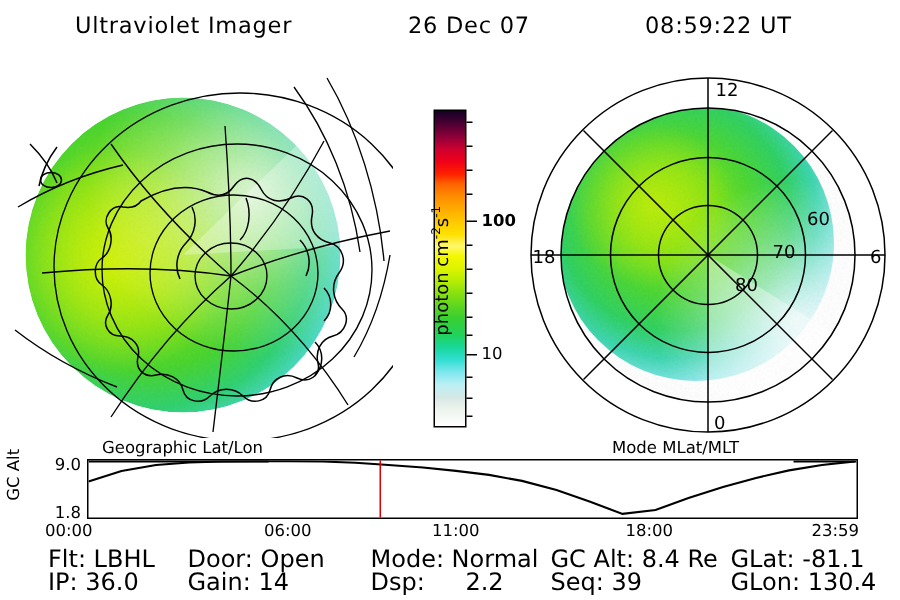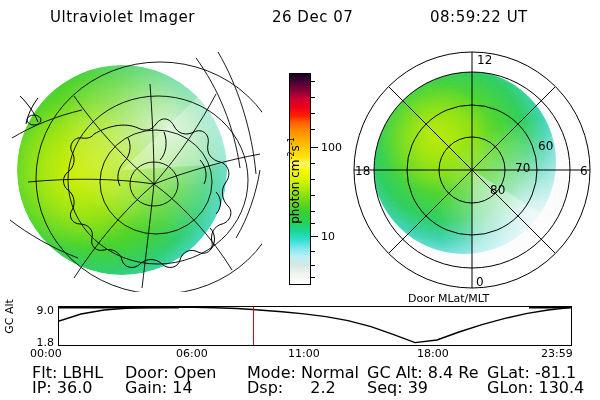--- a/index.html
+++ b/index.html
@@ -194,41 +194,42 @@
         <path d="M212,150 C218,156 218,166 212,172"></path>
         <path d="M206,186 C212,192 212,202 206,208"></path>
       </g>
 
       <g fill="none" stroke="#000" stroke-width="1">
         <path d="M16,54 C24,62 30,70 34,80"></path>
         <path d="M34,56 C28,64 24,72 22,82"></path>
         <ellipse cx="30" cy="78" rx="7" ry="5"></ellipse>
       </g>
     </svg>
+    <div class="panel-title pt-geo" style="left:64px;top:250px;">Geographic Lat/Lon</div>
   </div>
 
   <div class="abs cbar-wrap">
     <div class="cbar-box"></div>
     <div class="cbar-ticks">
       <i class="cbar-tick-s" style="top:8px;"></i>
       <i class="cbar-tick-s" style="top:24px;"></i>
       <i class="cbar-tick-s" style="top:40px;"></i>
       <i class="cbar-tick-s" style="top:56px;"></i>
       <i class="cbar-tick-l" style="top:74px;"></i>
       <i class="cbar-tick-s" style="top:90px;"></i>
       <i class="cbar-tick-s" style="top:106px;"></i>
       <i class="cbar-tick-s" style="top:122px;"></i>
       <i class="cbar-tick-s" style="top:138px;"></i>
       <i class="cbar-tick-s" style="top:150px;"></i>
       <i class="cbar-tick-l" style="top:163px;"></i>
       <i class="cbar-tick-s" style="top:178px;"></i>
       <i class="cbar-tick-s" style="top:192px;"></i>
       <i class="cbar-tick-s" style="top:204px;"></i>
     </div>
-    <div class="cbar-lab" style="top:102px;">100</div>
+    <div class="cbar-lab" style="top:102px;font-weight:bold;">100</div>
     <div class="cbar-lab" style="top:191px;">10</div>
     <div class="cbar-axis-title"><span>photon cm</span><span class="sup">-2</span><span>s</span><span class="sup">-1</span></div>
   </div>
 
   <div class="abs panel" style="left:352px;top:42px;width:248px;height:250px;">
     <svg width="248" height="250" viewBox="0 0 248 250">
       <defs>
         <clipPath id="discClipR">
             <circle cx="120" cy="128" r="98"></circle>
           </clipPath>
@@ -284,21 +285,21 @@
 
       <text x="125" y="22" font-family="DejaVu Sans, Liberation Sans, sans-serif" font-size="12">12</text>
       <text x="228" y="133" font-family="DejaVu Sans, Liberation Sans, sans-serif" font-size="12">6</text>
       <text x="124" y="244" font-family="DejaVu Sans, Liberation Sans, sans-serif" font-size="12">0</text>
       <text x="3" y="133" font-family="DejaVu Sans, Liberation Sans, sans-serif" font-size="12">18</text>
 
       <text x="186" y="108" font-family="DejaVu Sans, Liberation Sans, sans-serif" font-size="12">60</text>
       <text x="163" y="130" font-family="DejaVu Sans, Liberation Sans, sans-serif" font-size="12">70</text>
       <text x="138" y="152" font-family="DejaVu Sans, Liberation Sans, sans-serif" font-size="12">80</text>
     </svg>
-    <div class="panel-title pt-apex" style="left:56px;top:250px;">Door MLat/MLT</div>
+    <div class="panel-title pt-apex" style="left:56px;top:250px;">Mode MLat/MLT</div>
   </div>
 
   <div class="abs strip">
     <div class="gcalt">GC Alt</div>
     <div class="ylabs">
       <div class="strip-ylab ylab-hi">9.0</div>
       <div class="strip-ylab ylab-lo">1.8</div>
     </div>
 
     <div class="strip-box">

